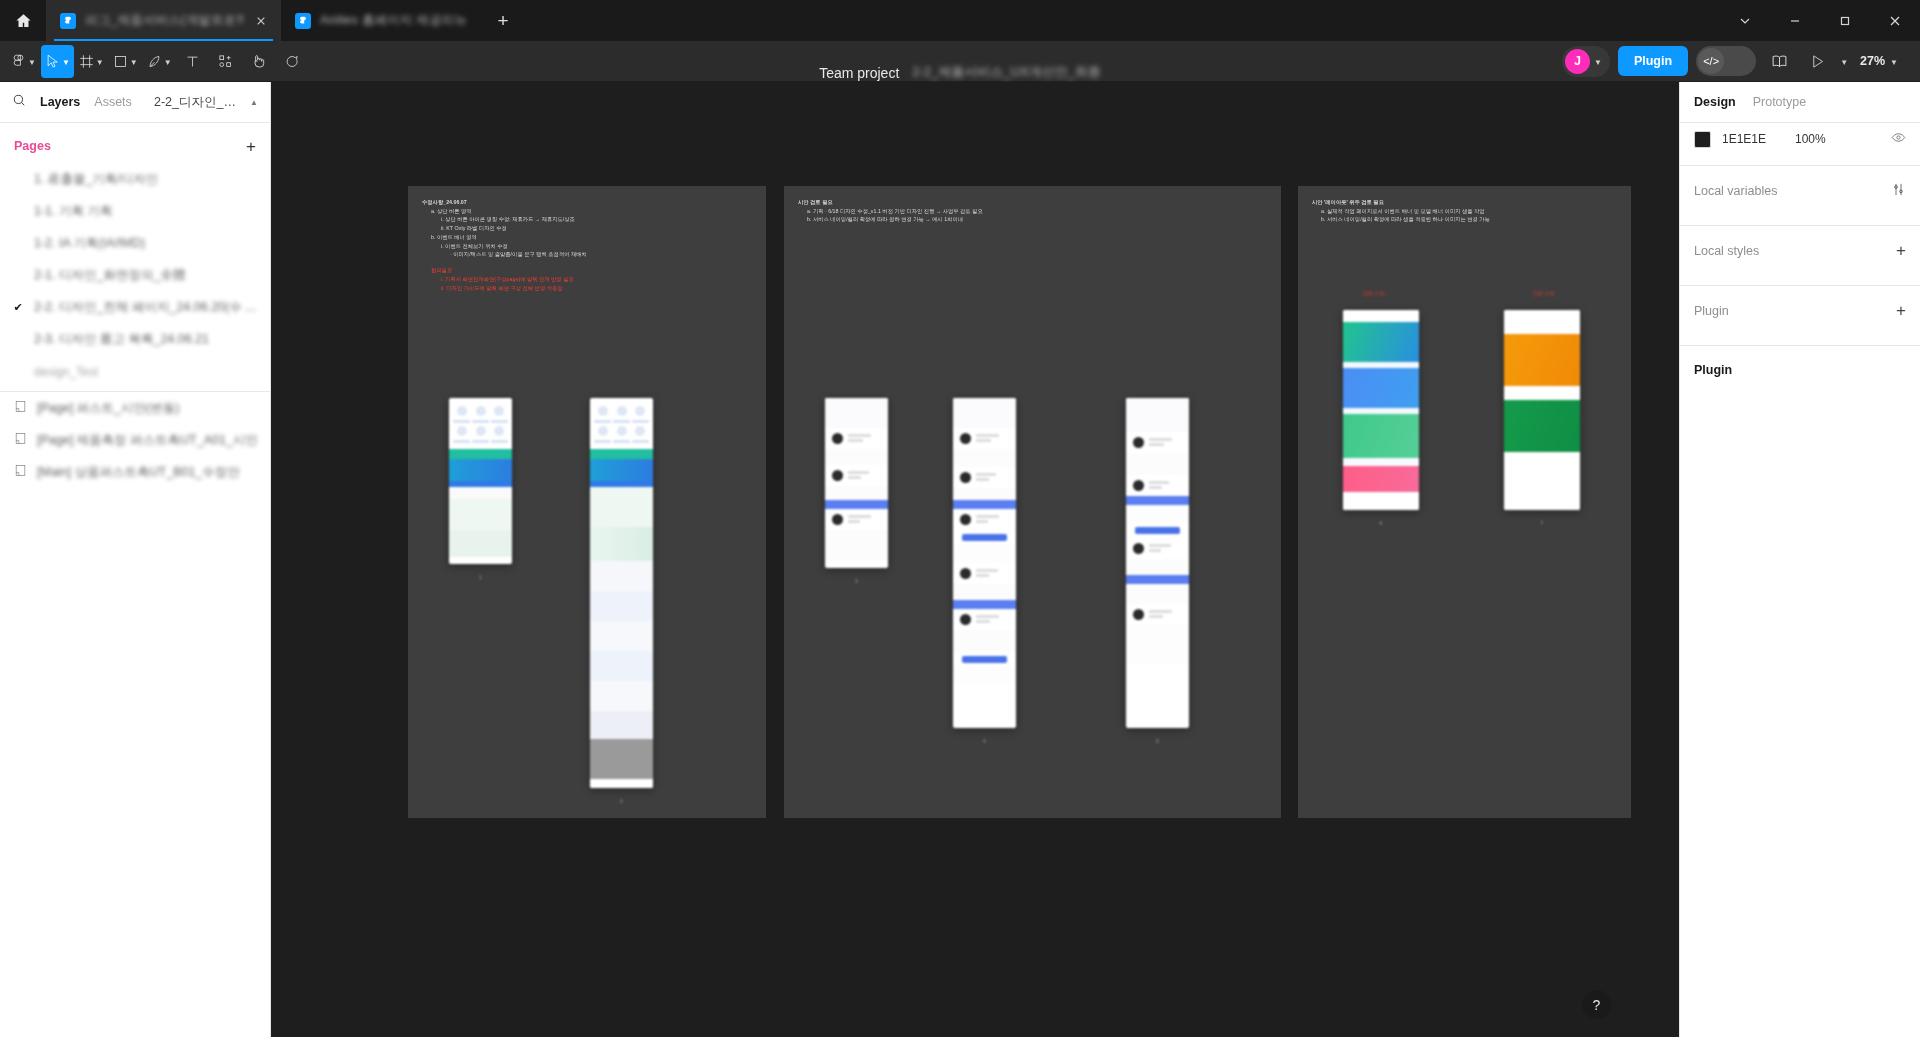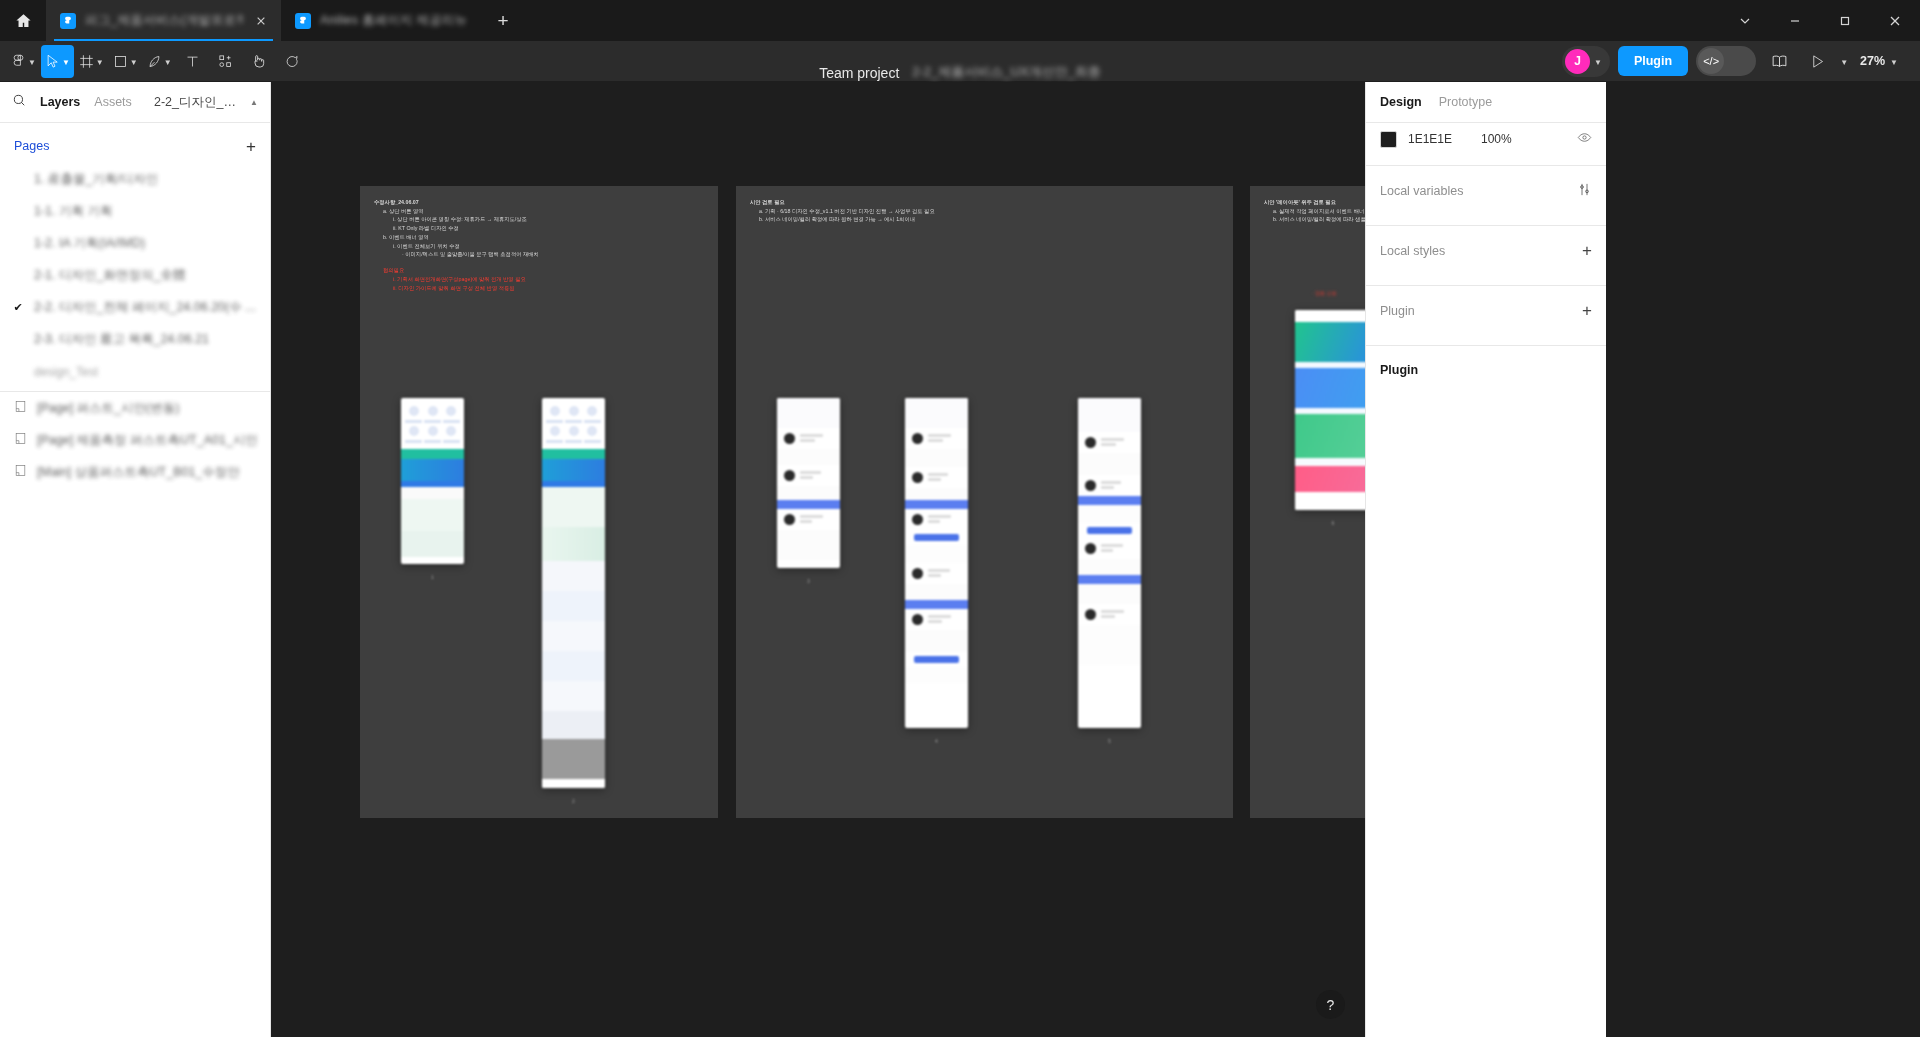--- a/index.html
+++ b/index.html
@@ -140,21 +140,21 @@
   }
   .tb-ricon svg { stroke: #e6e6e6; fill: none; stroke-width: 1.3; }
   .zoom-label {
     color: #e9e9e9; font-size: 12.5px; font-weight: 600;
     display: flex; align-items: center; gap: 5px;
     padding: 0 4px; cursor: pointer;
   }
 
   
   .workspace {
-    display: flex; width: 1606px; height: 955px;
+    display: flex; width: 1920px; height: 955px; gap: 48px;
   }
 
   
   .leftpanel {
     width: 271px; flex: 0 0 271px;
     background: #ffffff;
     border-right: 1px solid #e6e6e6;
     display: flex; flex-direction: column;
     position: relative;
   }
@@ -173,21 +173,21 @@
   }
   .lp-file span.name {
     white-space: nowrap; overflow: hidden; text-overflow: ellipsis;
   }
   .lp-file .chev { font-size: 8px; color: #777; }
 
   .pages-head {
     display: flex; align-items: center; height: 34px;
     padding: 0 14px; margin-top: 6px;
   }
-  .pages-head .lbl { font-size: 12.5px; font-weight: 400; color: #1d4ed8; }
+  .pages-head .lbl { font-size: 12.5px; font-weight: 700; color: #ec4899; }
   .pages-head .plus {
     margin-left: auto; font-size: 17px; color: #333;
     font-weight: 300; cursor: pointer; line-height: 1;
   }
   .page-row {
     height: 32px; display: flex; align-items: center;
     padding: 0 14px 0 10px; gap: 8px; cursor: pointer;
     font-size: 12.5px; color: #333;
   }
   .page-row .chk {

